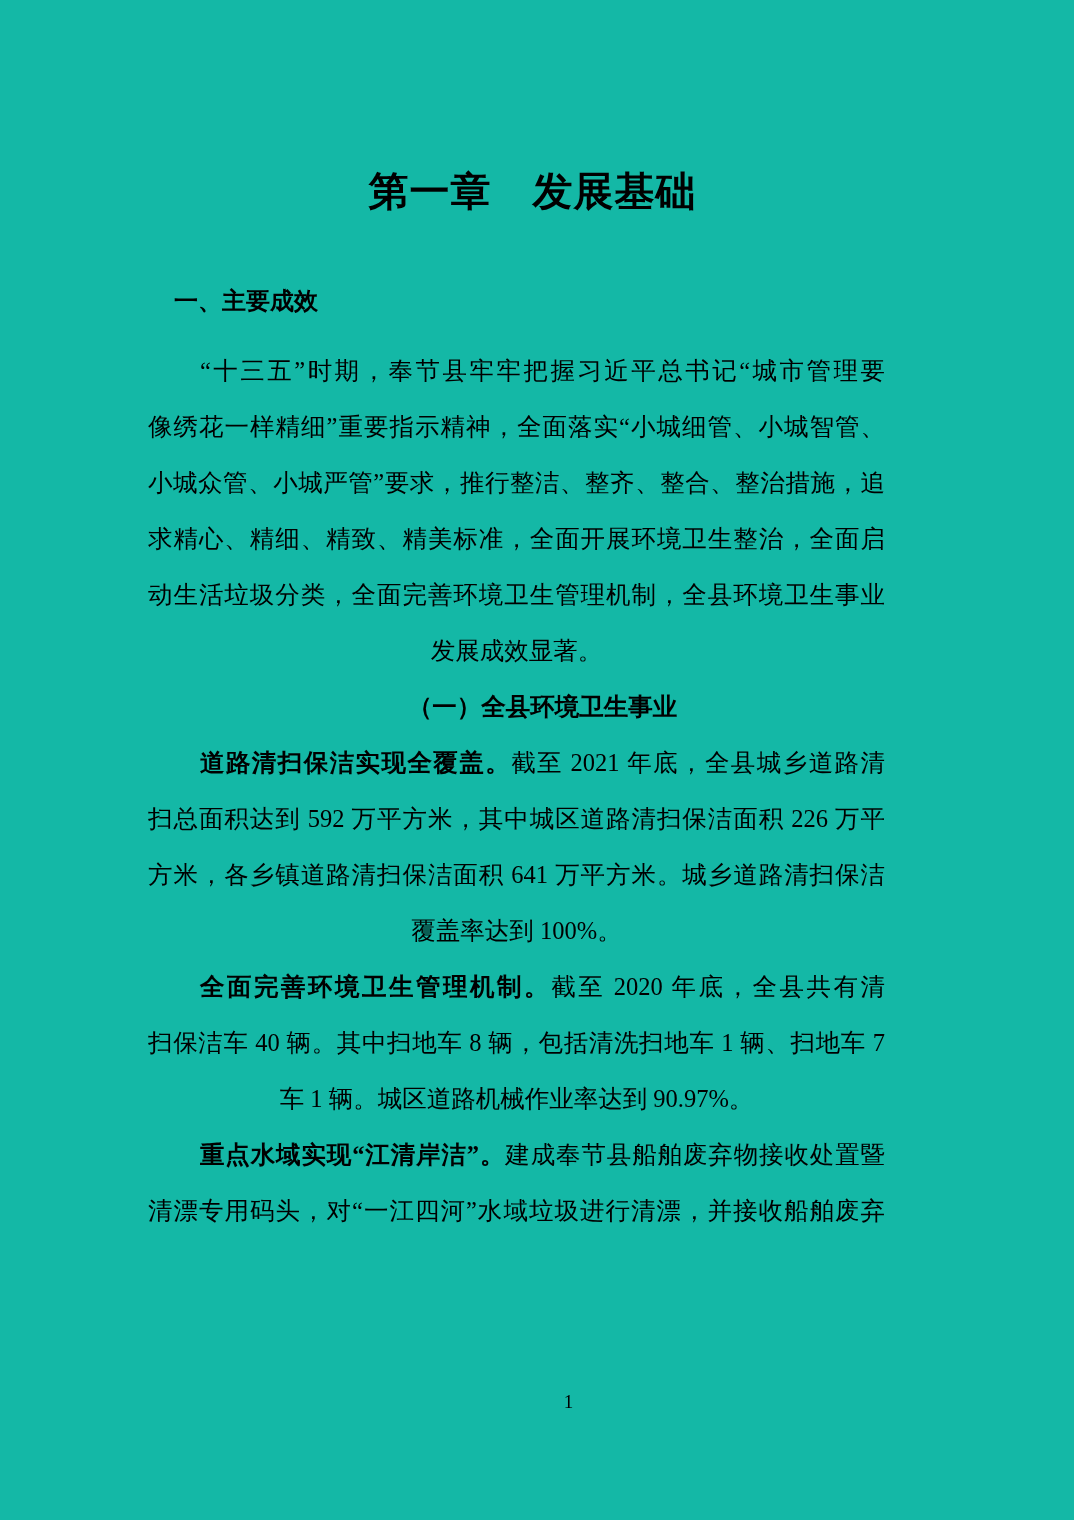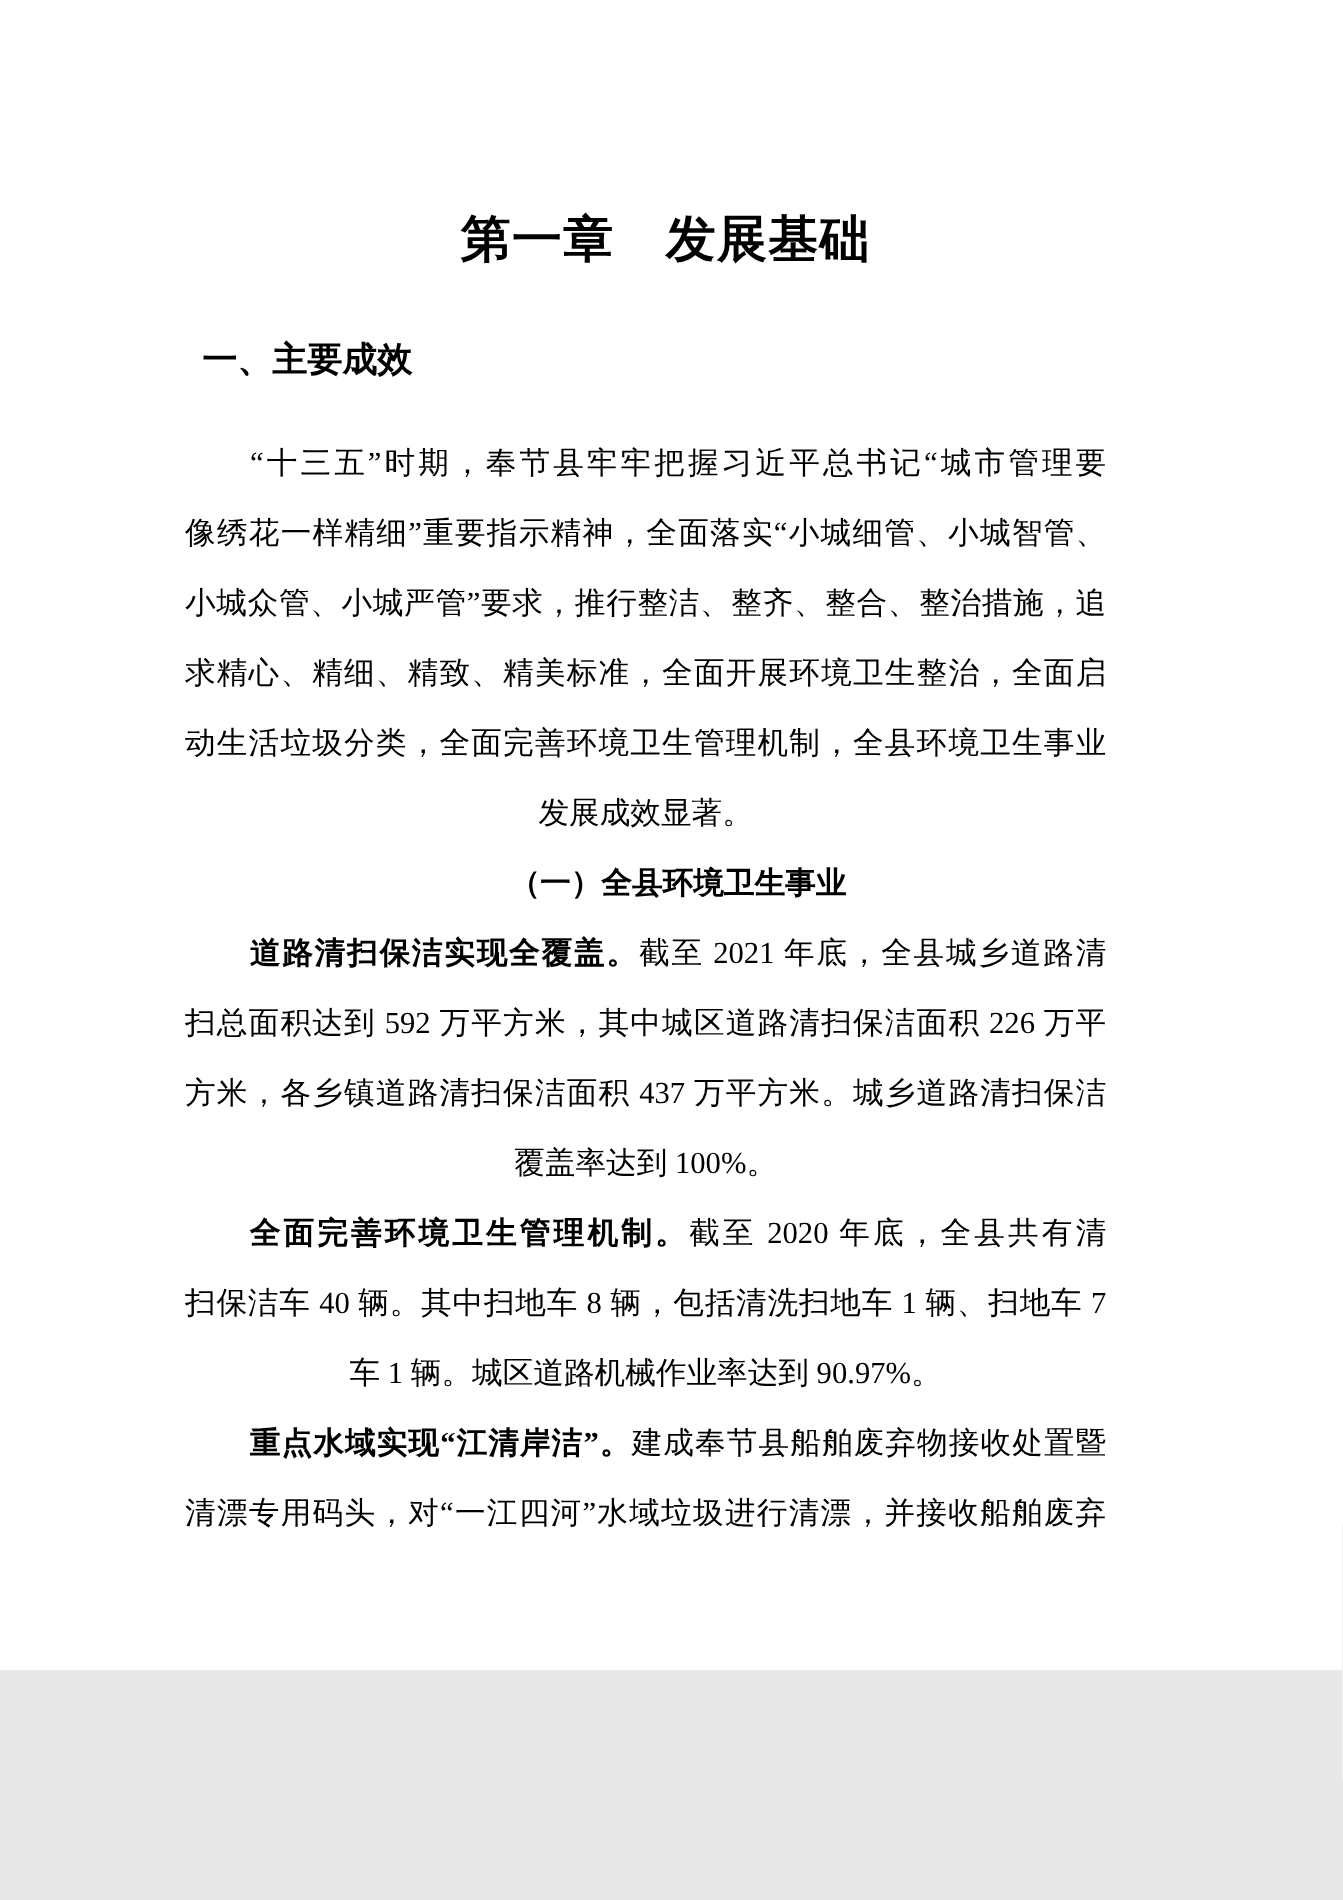--- a/index.html
+++ b/index.html
@@ -1,20 +1,20 @@
 <!DOCTYPE html>
 <html><head>
 <meta charset="utf-8">
 <style>
   html, body { margin: 0; padding: 0; background: #e8e8e8; }
   .page {
     position: relative;
     width: 1074px;
-    height: 1336px;
-    background: #ffffff;
+    height: 1520px;
+    background: #14b8a6;
     color: #000000;
     font-family: "Liberation Serif", "DejaVu Serif", serif;
     overflow: hidden;
   }
   .title {
     position: absolute;
     top: 168px;
     left: 164px;
     width: 737px;
     margin: 0;
@@ -22,22 +22,22 @@
     font-size: 40px;
     font-weight: 700;
     line-height: 48px;
     letter-spacing: 1px;
     white-space: nowrap;
   }
   .heading {
     position: absolute;
     top: 270px;
     left: 162px;
-    margin: 0;
-    font-size: 28px;
+    margin: 12px;
+    font-size: 24px;
     font-weight: 700;
     line-height: 38px;
     white-space: nowrap;
   }
   .body {
     position: absolute;
     top: 343px;
     left: 148px;
     width: 737px;
     font-size: 24.5px;
@@ -73,21 +73,21 @@
   <div class="body" id="document-body">
       <div class="line indent full"><span>“十三五”时期，奉节县牢牢把握习近平总书记“城市管理要</span></div>
       <div class="line full"><span>像绣花一样精细”重要指示精神，全面落实“小城细管、小城智管、</span></div>
       <div class="line full"><span>小城众管、小城严管”要求，推行整洁、整齐、整合、整治措施，追</span></div>
       <div class="line full"><span>求精心、精细、精致、精美标准，全面开展环境卫生整治，全面启</span></div>
       <div class="line full"><span>动生活垃圾分类，全面完善环境卫生管理机制，全县环境卫生事业</span></div>
       <div class="line"><span>发展成效显著。</span></div>
       <div class="line indent sub"><span class="bold">（一）全县环境卫生事业</span></div>
       <div class="line indent full"><span class="bold">道路清扫保洁实现全覆盖。</span><span>截至 2021 年底，全县城乡道路清</span></div>
       <div class="line full"><span>扫总面积达到 592 万平方米，其中城区道路清扫保洁面积 226 万平</span></div>
-      <div class="line full"><span>方米，各乡镇道路清扫保洁面积 437 万平方米。城乡道路清扫保洁</span></div>
+      <div class="line full"><span>方米，各乡镇道路清扫保洁面积 641 万平方米。城乡道路清扫保洁</span></div>
       <div class="line"><span>覆盖率达到 100%。</span></div>
       <div class="line indent full"><span class="bold">全面完善环境卫生管理机制。</span><span>截至 2020 年底，全县共有清</span></div>
       <div class="line full"><span>扫保洁车 40 辆。其中扫地车 8 辆，包括清洗扫地车 1 辆、扫地车 7</span></div>
       <div class="line"><span>车 1 辆。城区道路机械作业率达到 90.97%。</span></div>
       <div class="line indent full"><span class="bold">重点水域实现“江清岸洁”。</span><span>建成奉节县船舶废弃物接收处置暨</span></div>
       <div class="line full"><span>清漂专用码头，对“一江四河”水域垃圾进行清漂，并接收船舶废弃</span></div>
     </div>
   <div class="pageno">1</div>
 </div>
 

